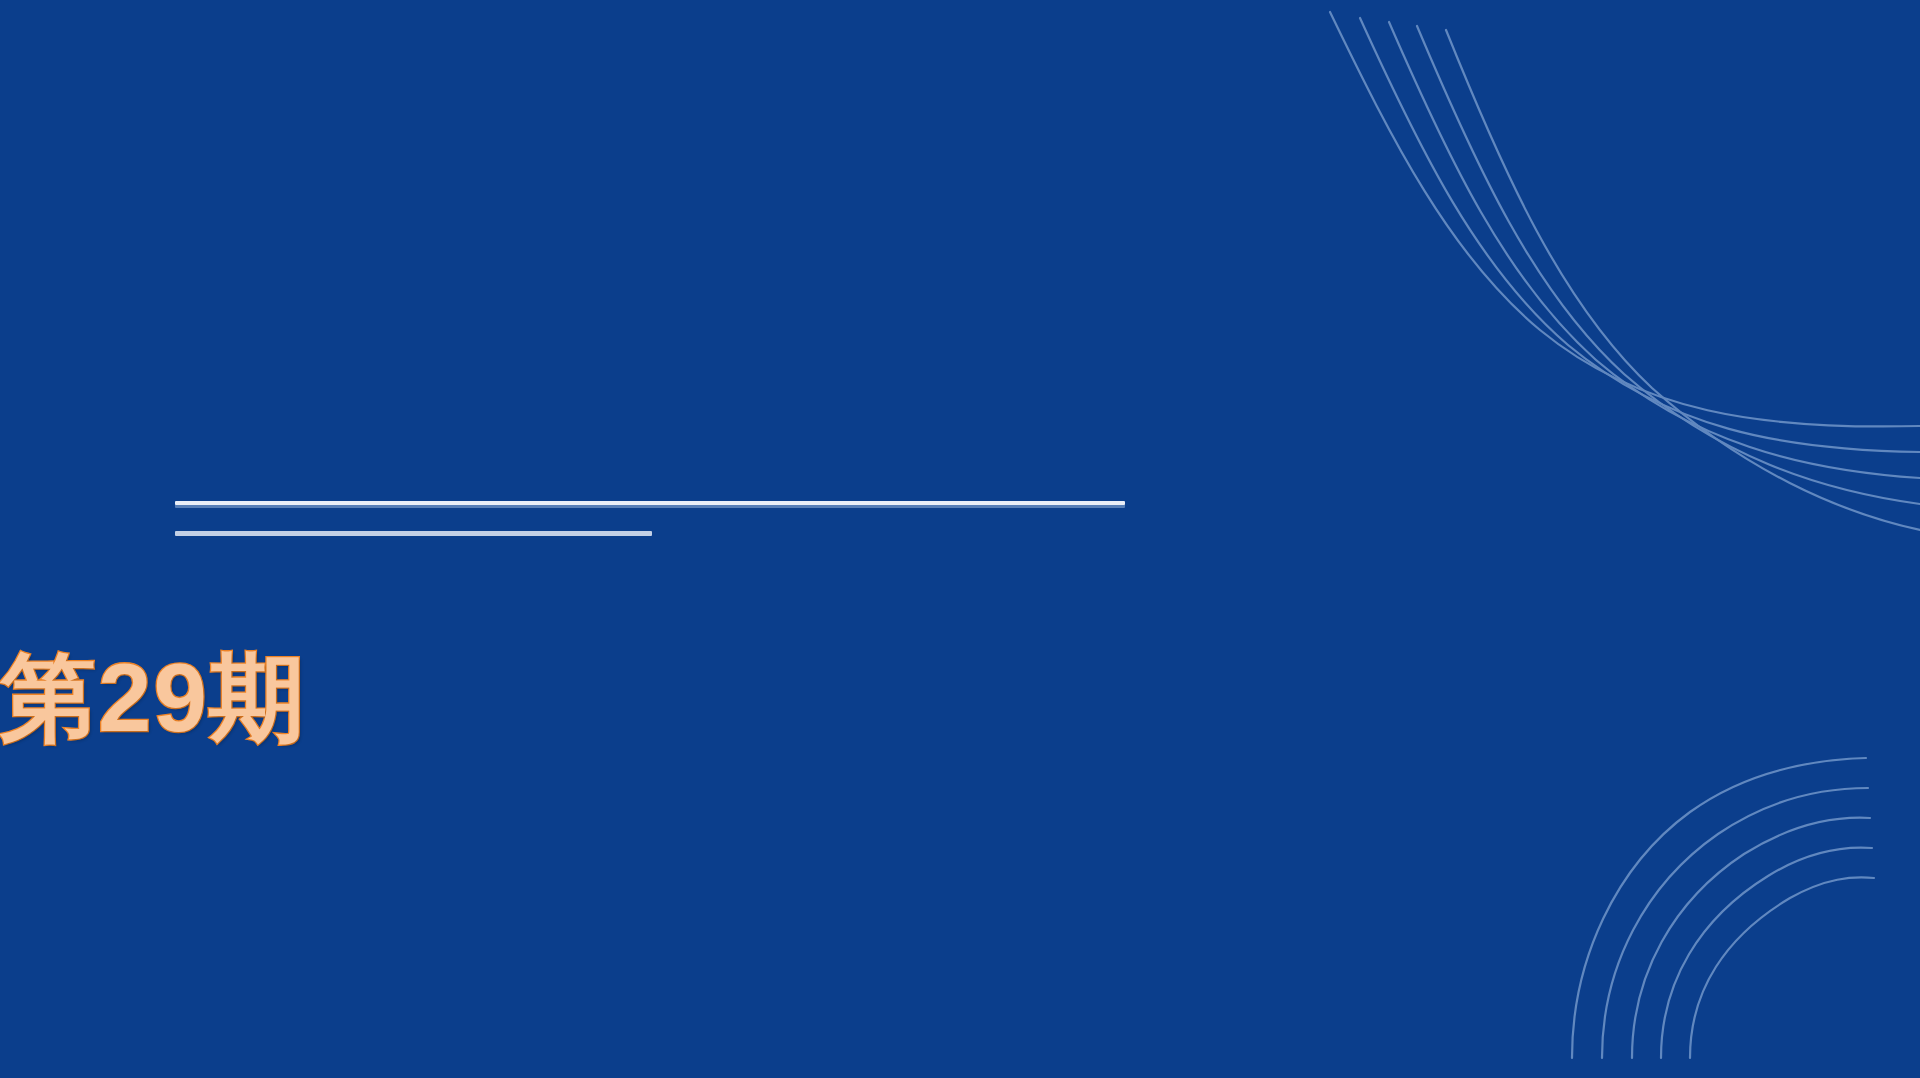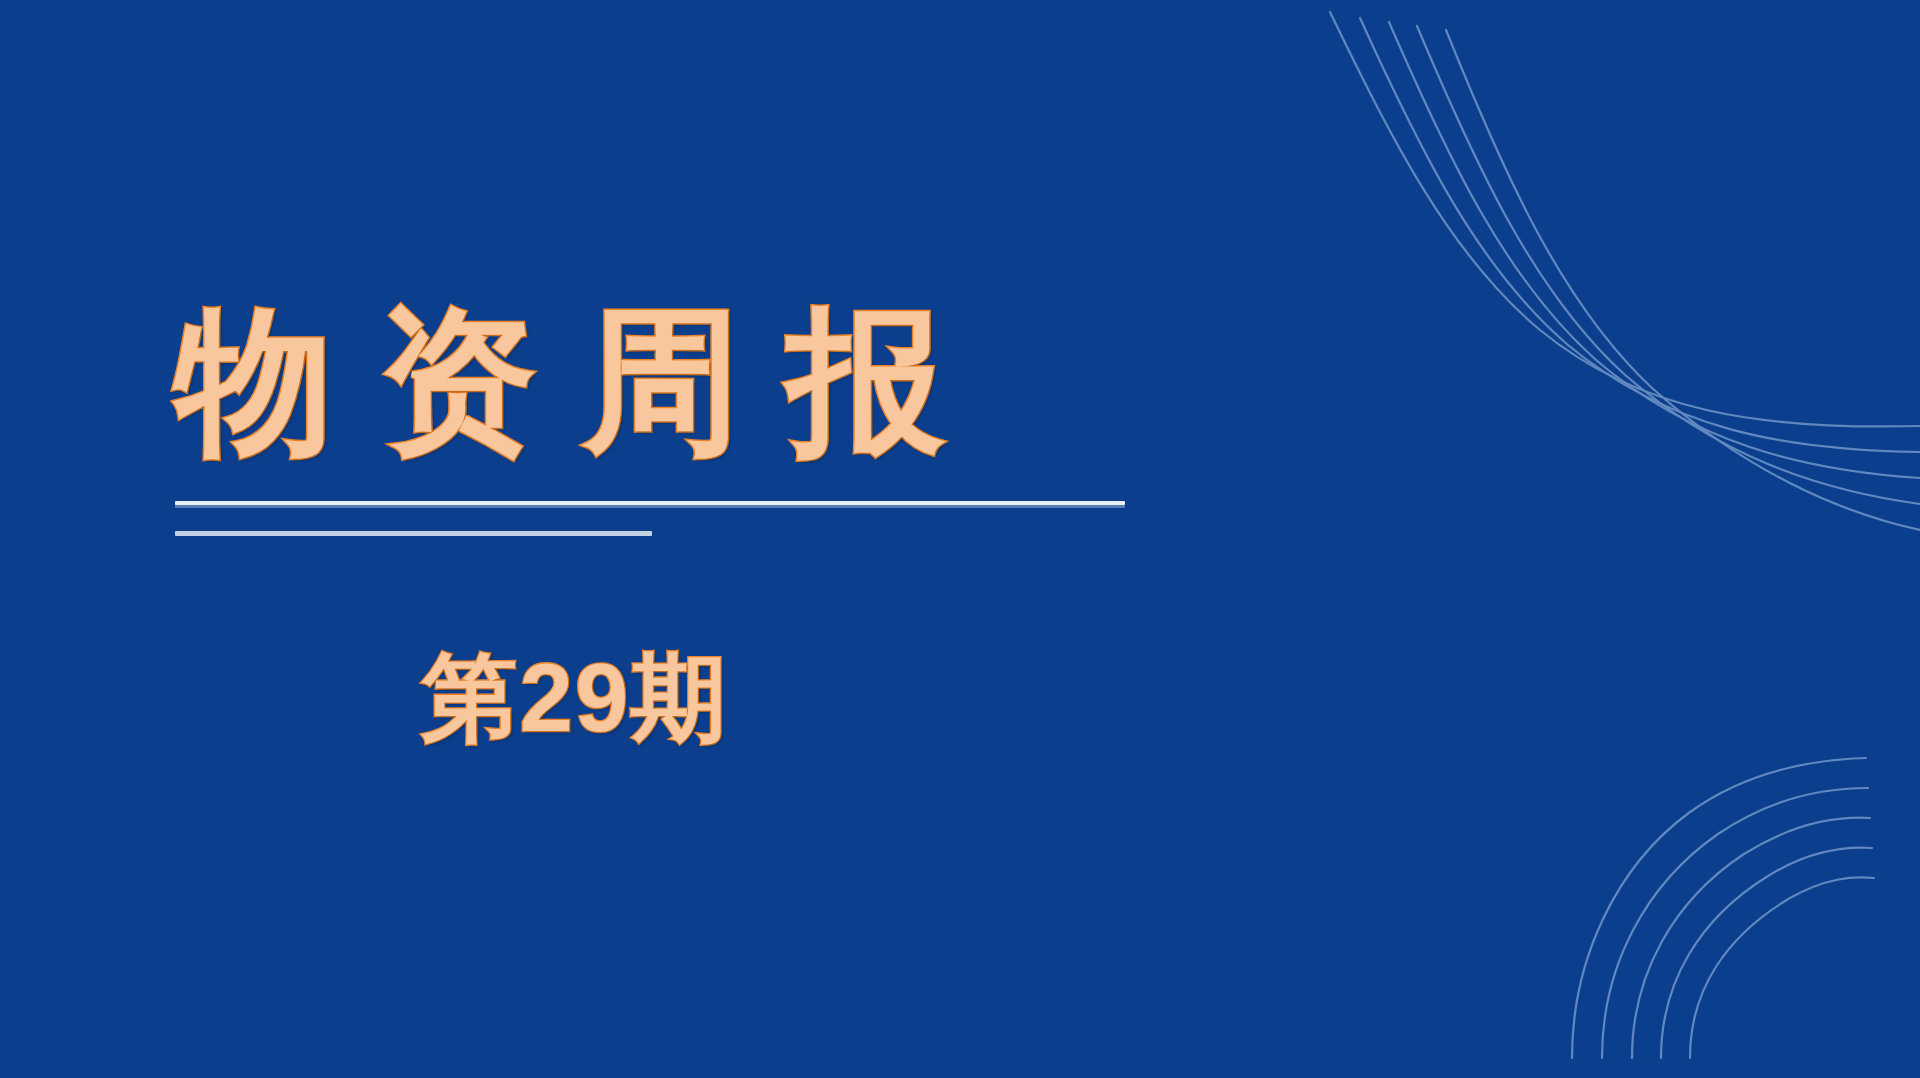--- a/index.html
+++ b/index.html
@@ -72,21 +72,20 @@
     height: 5px;
     background: #c3d0e6;
   }
 
   
   .subtitle {
     position: absolute;
     left: 0;
     top: 645px;
     width: 1150px;
-    text-align: center;
   }
   .subtitle-text {
     margin: 0;
     display: inline-block;
     font-family: "Liberation Sans", "DejaVu Sans", sans-serif;
     font-size: 96px;
     font-weight: 700;
     line-height: 1.1;
     letter-spacing: 2px;
     color: #f9c79d;
@@ -116,23 +115,20 @@
   <svg class="deco-svg" viewBox="0 0 1920 1078" preserveAspectRatio="none" aria-hidden="true">
     <g fill="none" stroke="#7095c9" stroke-width="2.2" stroke-linecap="round" opacity="0.85">
       <path d="M1572,1058 C1572,960 1616,866 1690,812 C1740,776 1800,760 1866,758"></path>
       <path d="M1602,1058 C1602,966 1646,884 1718,834 C1768,800 1820,788 1868,788"></path>
       <path d="M1632,1058 C1632,974 1674,900 1744,854 C1792,824 1834,816 1870,818"></path>
       <path d="M1661,1058 C1661,982 1700,918 1768,876 C1810,850 1844,846 1872,848"></path>
       <path d="M1690,1058 C1690,990 1726,936 1790,898 C1826,878 1852,876 1874,878"></path>
     </g>
   </svg>
 
-  <div class="title-block">
-    <h1 class="main-title">物资周报</h1>
-  </div>
 
   <div class="rule rule-primary"></div>
   <div class="rule rule-secondary"></div>
 
   <div class="subtitle">
     <p class="subtitle-text">第29期</p>
   </div>
 
 </div>
 

